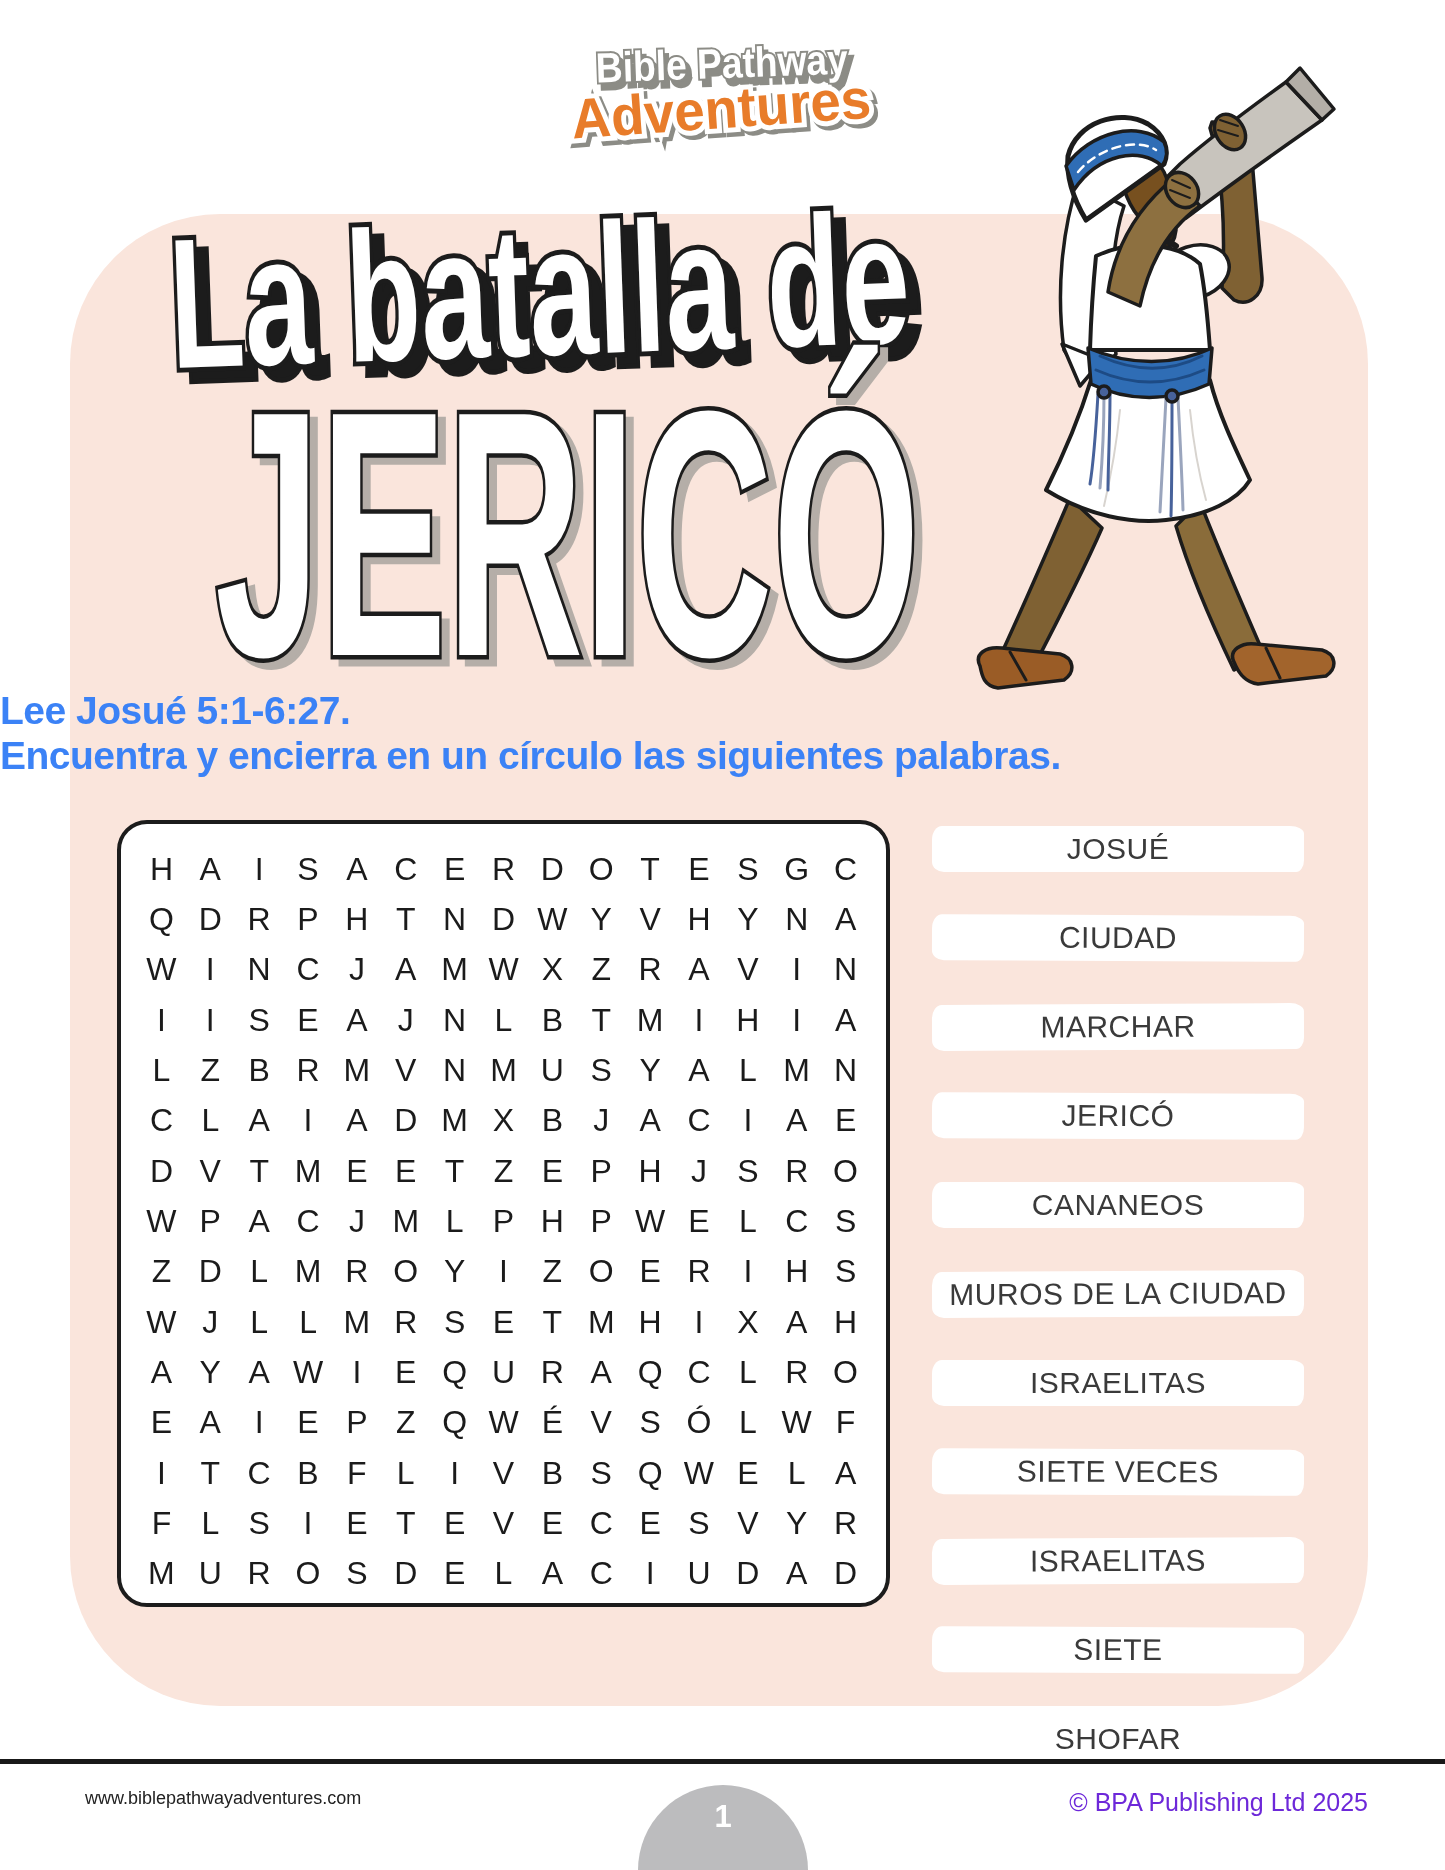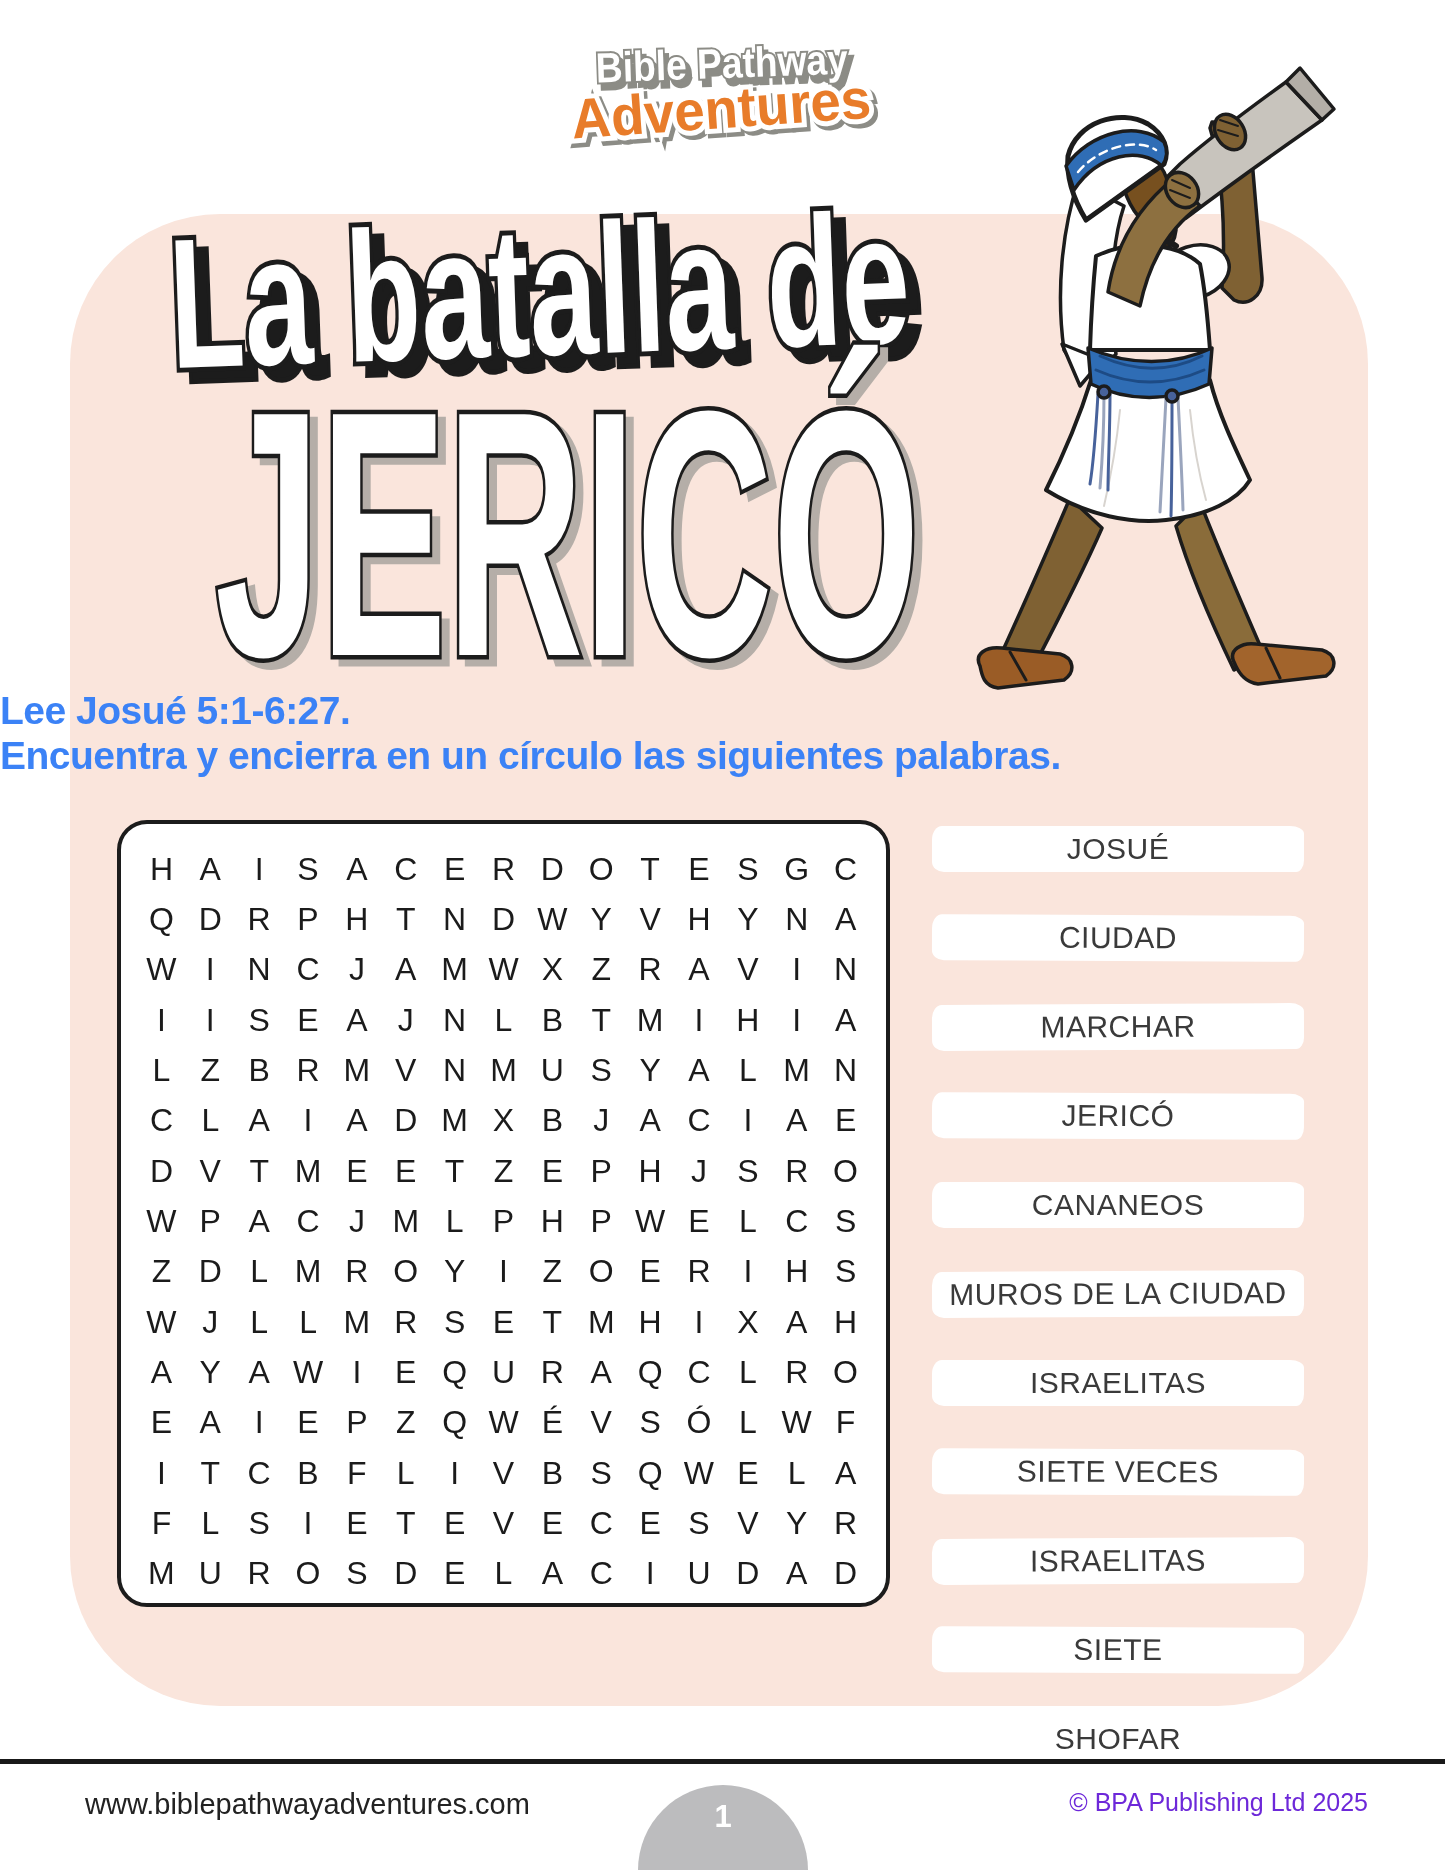--- a/index.html
+++ b/index.html
@@ -26,21 +26,21 @@
 
   .word-list{position:absolute;left:932px;top:826px;width:372px;height:936px;
              display:flex;flex-direction:column;justify-content:space-between}
   .word-strip{height:46px;background:#fff;display:flex;align-items:center;justify-content:center;
               border-radius:10px 14px 8px 12px / 14px 8px 12px 10px}
   .word-strip:nth-child(even){transform:rotate(.25deg)}
   .word-strip:nth-child(3n){transform:rotate(-.3deg)}
   .word-text{font-size:30px;color:#3a3a3a;letter-spacing:.5px;white-space:nowrap}
 
   .footer-rule{position:absolute;left:0;top:1759px;width:1445px;height:5px;background:#191919}
-  .footer-left{position:absolute;left:85px;top:1788px;font-size:29px;color:#222}
+  .footer-left{position:absolute;left:85px;top:1788px;font-size:18px;color:#222}
   .footer-right{position:absolute;right:77px;top:1788px;font-size:25px;color:#6d28d9}
   .page-circle{position:absolute;left:638px;top:1785px;width:170px;height:170px;
                border-radius:50%;background:#bcbcbe;display:flex;justify-content:center}
   .page-num{margin-top:14px;font-size:31px;font-weight:bold;color:#fff}
 </style>
 </head>
 <body>
 
 <div>
 

